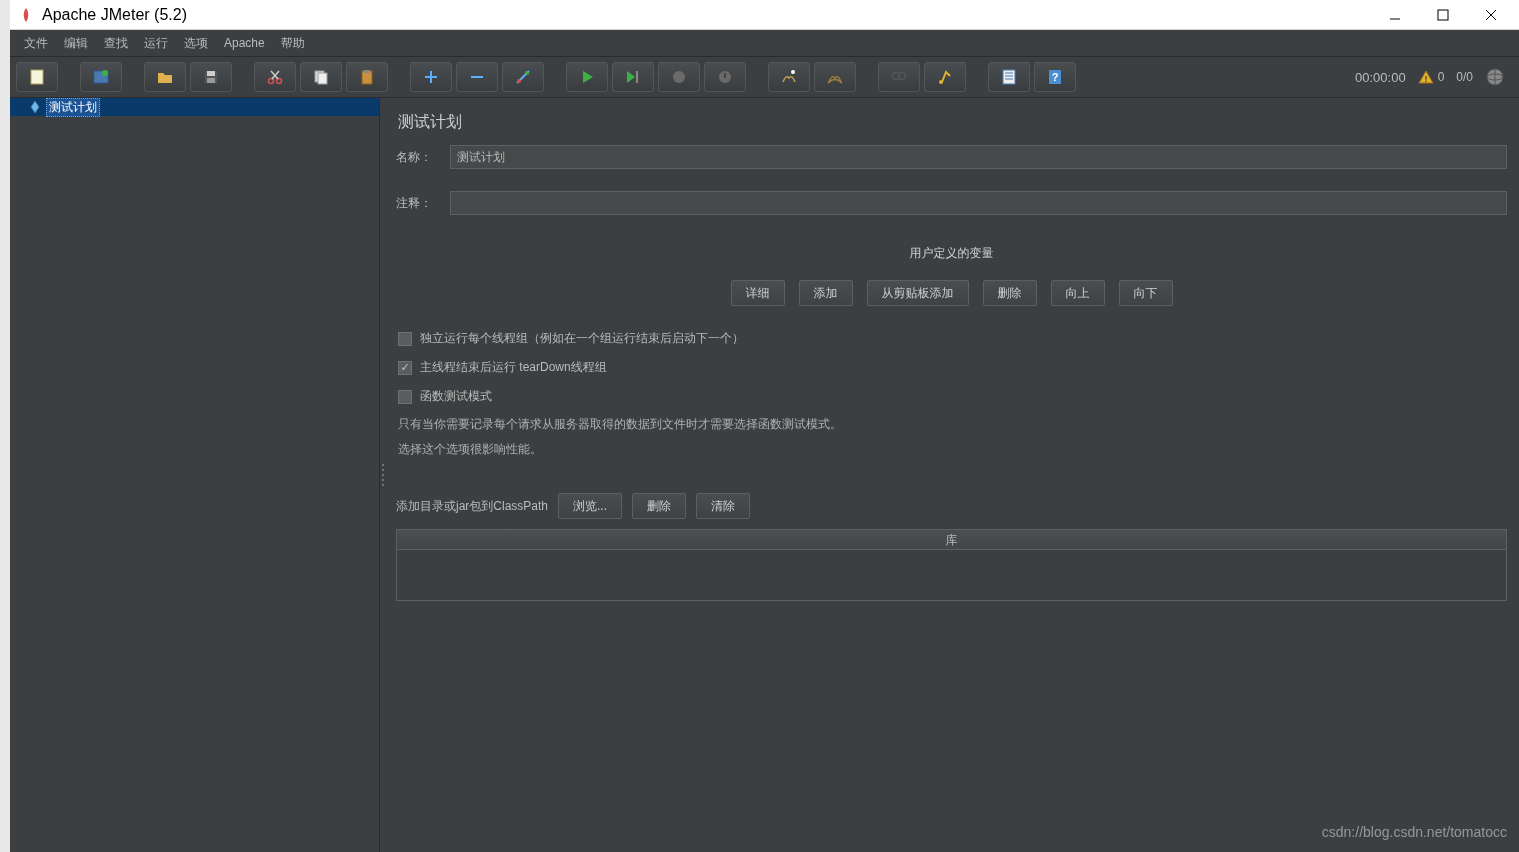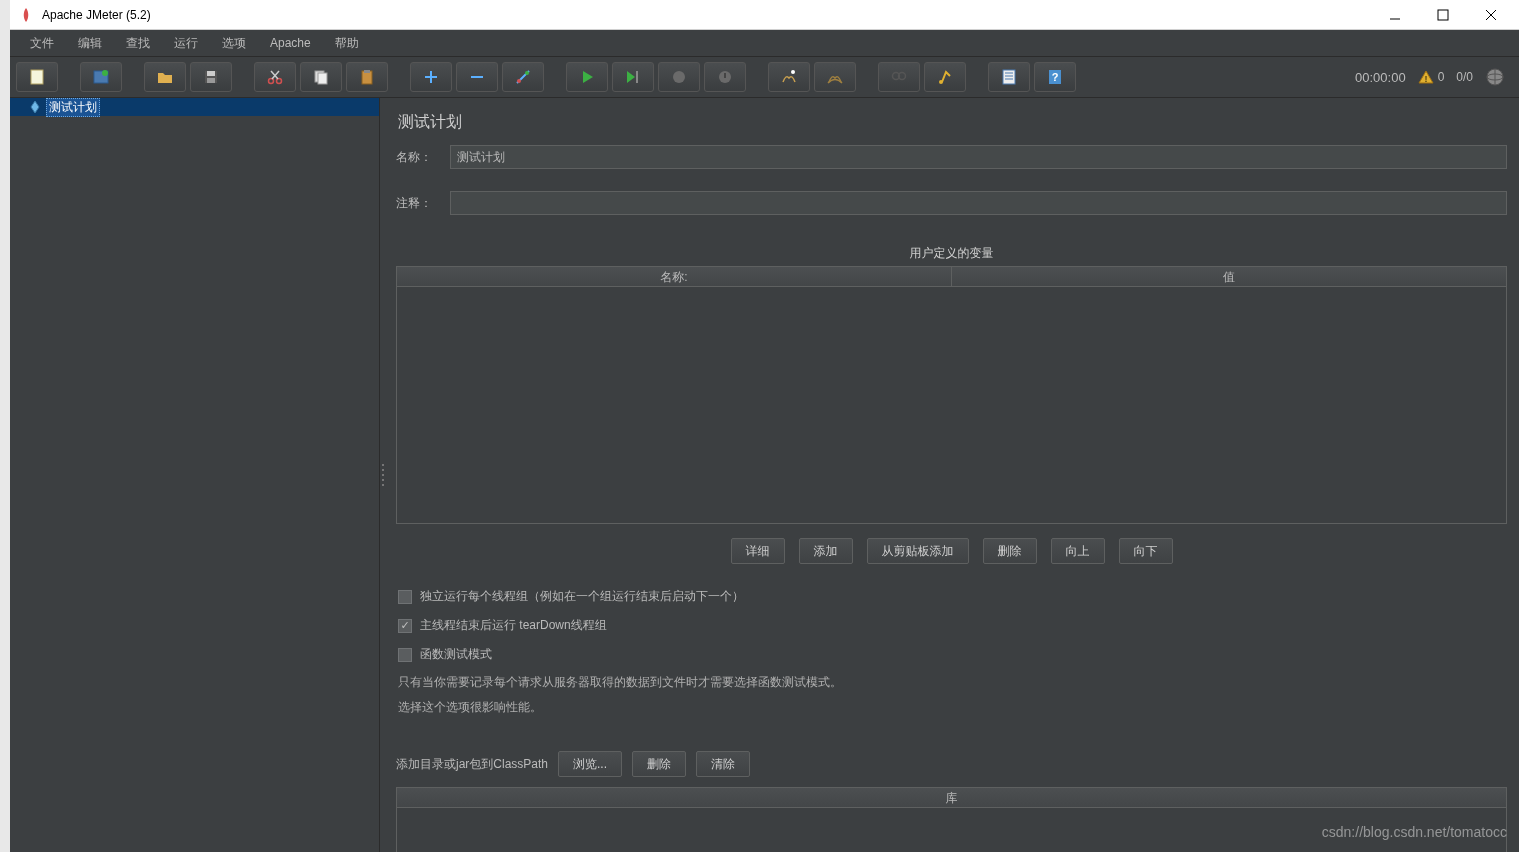--- a/index.html
+++ b/index.html
@@ -29,32 +29,32 @@
 .titlebar {
   height: 30px;
   background: #ffffff;
   color: #000000;
   display: flex;
   align-items: center;
   padding: 0 8px;
   border-bottom: 1px solid #d0d0d0;
 }
 .titlebar .app-icon { width: 16px; height: 16px; margin-right: 8px; }
-.titlebar .title { flex: 1; font-size: 12px; }
+.titlebar .title { flex: 1; font-size: 16px; }
 .titlebar .win-btns { display: flex; gap: 24px; align-items: center; padding-right: 8px; }
 .titlebar .win-btn { width: 24px; height: 24px; display: flex; align-items: center; justify-content: center; }
 .titlebar .win-btn svg { stroke: #000; }
 
 .menubar {
   height: 26px;
   background: #3c3f41;
   display: flex;
   align-items: center;
-  padding: 0 12px;
-  gap: 8px;
+  padding: 0 6px;
+  gap: 0;
 }
 .menubar .menu-item {
   padding: 3px 8px;
   color: #bbbbbb;
   cursor: pointer;
 }
 
 .toolbar {
   height: 42px;
   background: #3c3f41;
@@ -483,27 +483,20 @@
       <div class="form-row">
         <span class="form-label">名称：</span>
         <input class="text-input" value="测试计划" style="">
       </div>
       <div class="form-row">
         <span class="form-label">注释：</span>
         <input class="text-input" value="" style="">
       </div>
 
       <div class="section-header">用户定义的变量</div>
-      <div class="var-table">
-        <div class="var-table-head">
-          <div class="col">名称:</div>
-          <div class="col">值</div>
-        </div>
-        <div class="var-table-body"></div>
-      </div>
 
       <div class="btn-row">
         <button class="btn">详细</button>
         <button class="btn">添加</button>
         <button class="btn">从剪贴板添加</button>
         <button class="btn">删除</button>
         <button class="btn">向上</button>
         <button class="btn">向下</button>
       </div>
 

